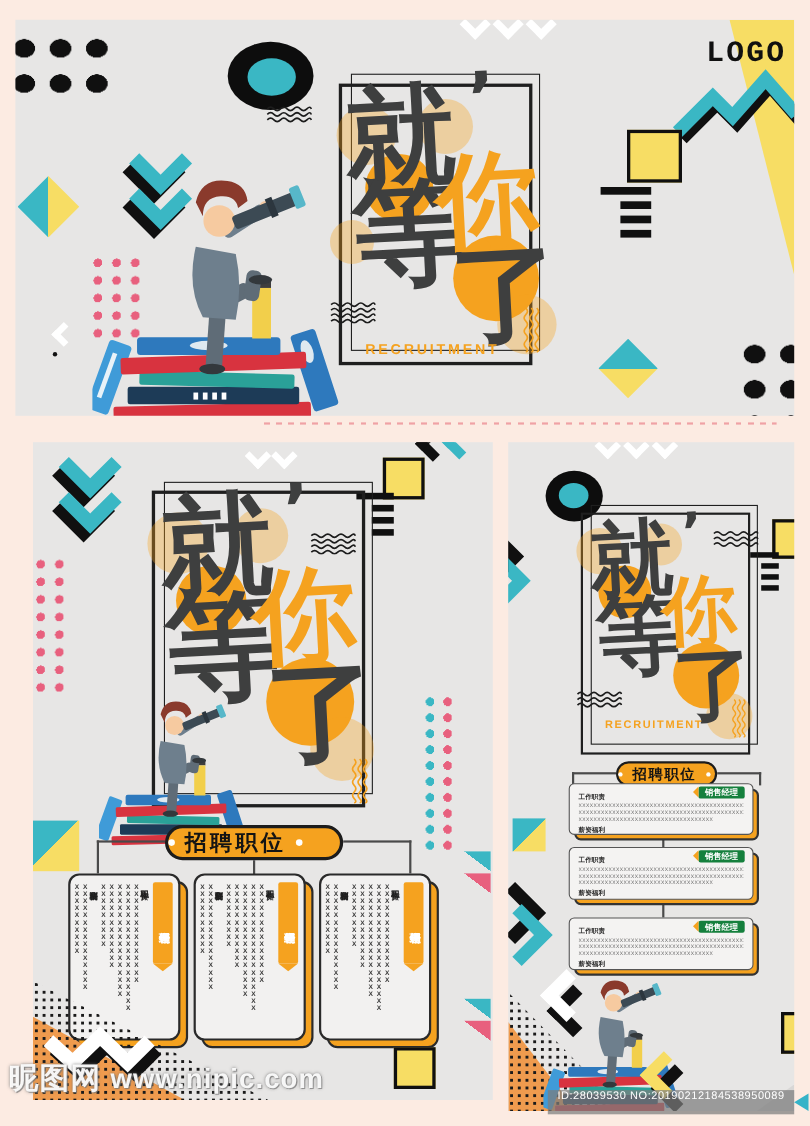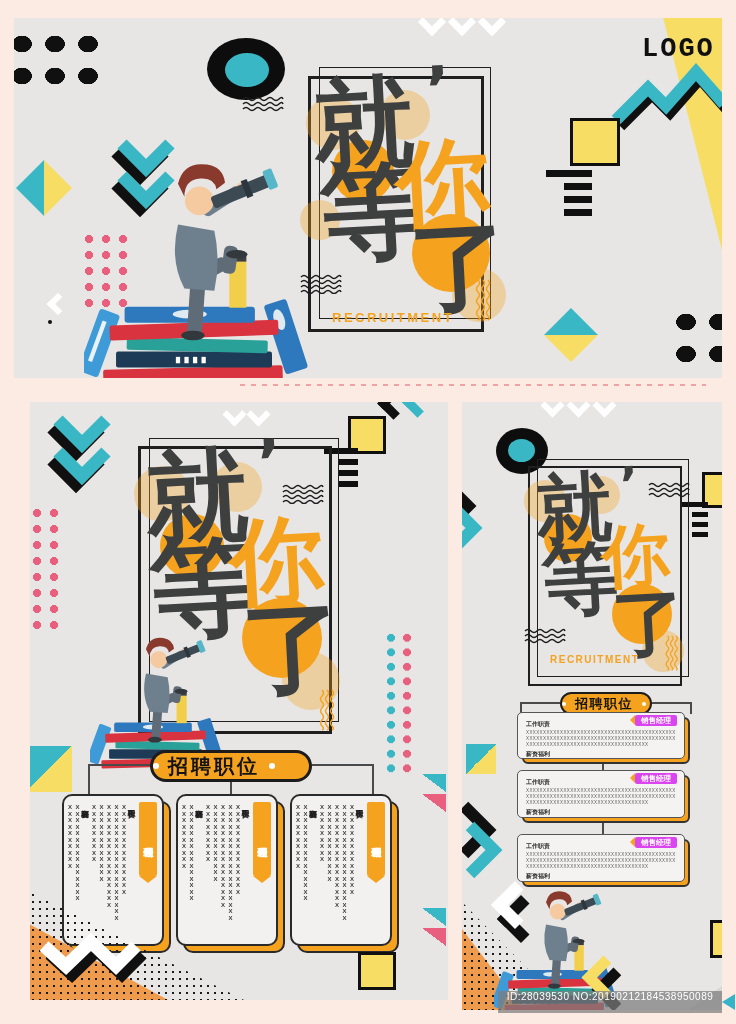--- a/index.html
+++ b/index.html
@@ -43,21 +43,21 @@
   .vcard .front{position:absolute;inset:0;background:#f2f1f0;border:2.5px solid #2a2a2a;border-radius:10px;overflow:hidden;}
   .vflow{position:absolute;inset:8px 26px 8px 6px;writing-mode:vertical-rl;text-orientation:upright;}
   .vlabel{font-size:7.5px;line-height:9px;font-weight:800;color:#1e1e1e;}
   .vcol{font-size:6px;line-height:7.5px;letter-spacing:.5px;color:#3c3c3c;font-weight:600;}
   .vtag{position:absolute;top:6px;right:5px;width:18px;height:74px;background:#f5a21f;color:#fff;font-weight:800;font-size:10px;writing-mode:vertical-rl;text-orientation:upright;display:flex;align-items:center;justify-content:center;border-radius:2px;}
   .vtag::after{content:"";position:absolute;bottom:-7px;left:0;border-left:9px solid transparent;border-right:9px solid transparent;border-top:7px solid #f5a21f;}
   
   .hcard{position:absolute;}
   .hcard .back{position:absolute;left:5px;top:5px;right:-5px;bottom:-5px;background:#f5a21f;border:2px solid #333;border-radius:6px;}
   .hcard .front{position:absolute;inset:0;background:#f4f3f2;border:1.5px solid #555;border-radius:5px;overflow:hidden;padding:5px 8px;box-sizing:border-box;}
-  .htag{position:absolute;top:3px;right:8px;background:#d946ef;color:#fff;font-weight:700;font-size:7.5px;line-height:11px;padding:0 6px;border-radius:2px;}
+  .htag{position:absolute;top:3px;right:8px;background:#15803d;color:#fff;font-weight:700;font-size:7.5px;line-height:11px;padding:0 6px;border-radius:2px;}
   .htag::before{content:"";position:absolute;left:-5px;top:0;border-top:5.5px solid transparent;border-bottom:5.5px solid transparent;border-right:5px solid #f5a21f;}
   .hlabel{font-size:6px;font-weight:800;color:#2b2b2b;margin:2px 0 1px;}
   .hline{font-size:4.5px;line-height:6px;color:#616161;letter-spacing:.4px;white-space:nowrap;overflow:hidden;}
   
   .wm{position:absolute;color:rgba(255,255,255,.93);font-weight:bold;text-shadow:0 0 3px rgba(110,110,110,.9),1px 1px 0 rgba(120,120,120,.65);}
   .idbar{position:absolute;background:rgba(125,125,125,.72);color:#fff;display:flex;align-items:flex-start;justify-content:center;font-size:10px;letter-spacing:.5px;}
   .dashline{position:absolute;height:2px;background:repeating-linear-gradient(90deg,#e0485a 0 5px,transparent 5px 11px);opacity:.45;}
 </style>
 </head>
 <body>
@@ -455,14 +455,18 @@
     <span class="chev down" style="left:126px;top:560px;width:20px;height:20px;border-width:0 0 11px 11px;border-color:#f7dd64;"></span>
     <div class="sqy" style="left:248px;top:518px;width:30px;height:32px;"></div>
     <div class="abs" style="left:226px;top:584px;width:34px;height:24px;background:#d8d7d6;clip-path:polygon(100% 0,100% 100%,0 100%);"></div>
   </div>
 
   <div class="idbar" style="left:498px;top:991px;width:224px;height:22px;">
     <span>ID:28039530 NO:20190212184538950089</span>
   </div>
   <div class="abs" style="left:722px;top:994px;width:0;height:0;border-top:8px solid transparent;border-bottom:8px solid transparent;border-right:13px solid #35b3c8;"></div>
 
+  <div class="wm" style="left:8px;top:962px;font-size:27px;letter-spacing:1px;">
+    <span>昵图网</span>
+    <span style="font-size:25px;">www.nipic.com</span>
+  </div>
 
 </div>
 
 </body></html>

